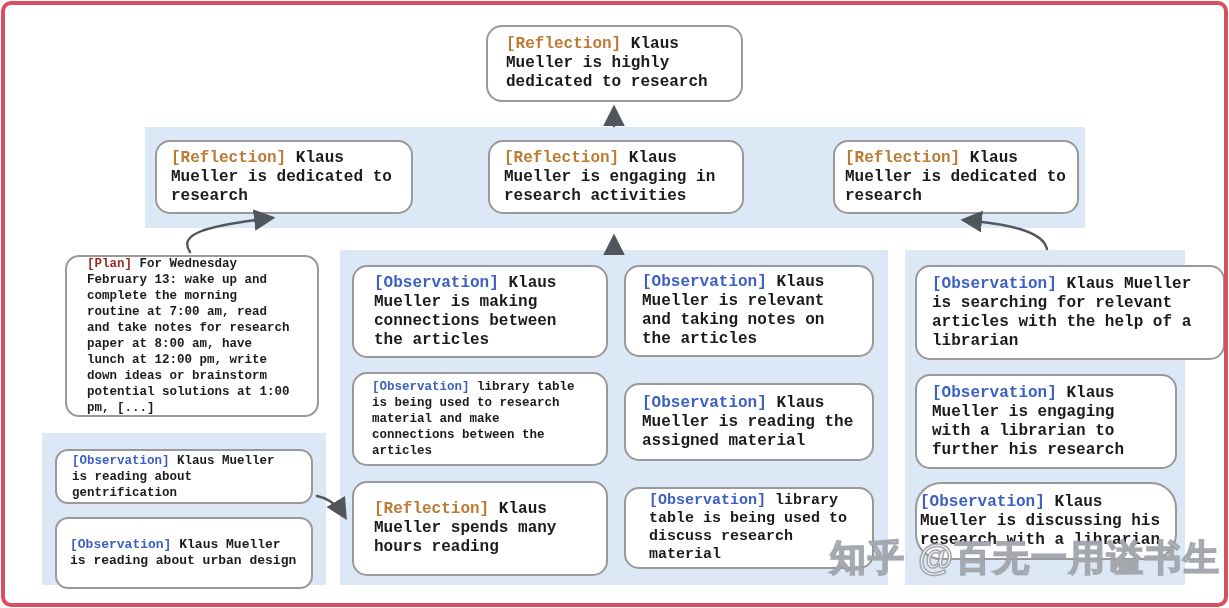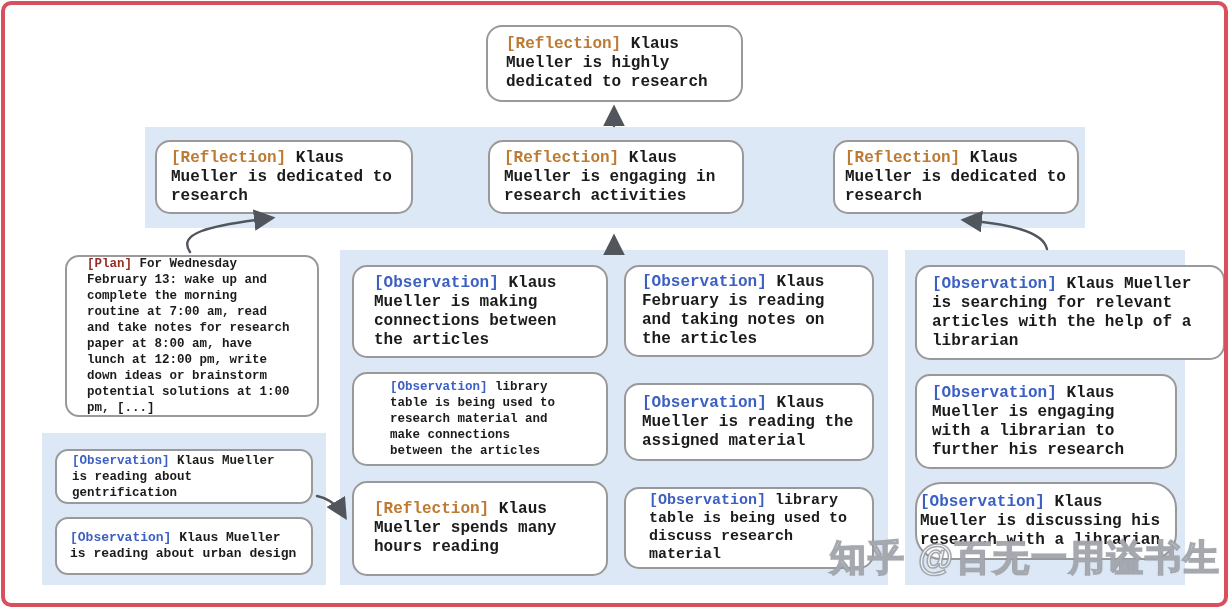--- a/index.html
+++ b/index.html
@@ -60,36 +60,36 @@
     <div class="txt"><span class="t-reflection">[Reflection]</span> <span>Klaus Mueller is dedicated to research</span></div>
   </div>
 
   <div class="node" style="left:65px; top:255px; width:254px; height:162px; border-radius:14px; padding:0 20px; font-size:12.5px; line-height:16px;">
     <div class="txt"><span class="t-plan">[Plan]</span> <span>For Wednesday February 13: wake up and complete the morning routine at 7:00 am, read and take notes for research paper at 8:00 am, have lunch at 12:00 pm, write down ideas or brainstorm potential solutions at 1:00 pm, [...]</span></div>
   </div>
 
   <div class="node" style="left:55px; top:449px; width:258px; height:55px; border-radius:13px; padding:0 15px; font-size:12.5px; line-height:16px;">
     <div class="txt"><span class="t-observation">[Observation]</span> <span>Klaus Mueller is reading about gentrification</span></div>
   </div>
-  <div class="node" style="left:55px; top:517px; width:258px; height:58px; border-radius:13px; padding:0 13px; font-size:13px; line-height:16px;">
+  <div class="node" style="left:55px; top:517px; width:258px; height:72px; border-radius:13px; padding:0 13px; font-size:13px; line-height:16px;">
     <div class="txt"><span class="t-observation">[Observation]</span> <span>Klaus Mueller is reading about urban design</span></div>
   </div>
 
   <div class="node" style="left:352px; top:265px; width:256px; height:93px; border-radius:15px; padding:0 20px; font-size:16px; line-height:19px;">
     <div class="txt"><span class="t-observation">[Observation]</span> <span>Klaus Mueller is making connections between the articles</span></div>
   </div>
-  <div class="node" style="left:352px; top:372px; width:256px; height:94px; border-radius:15px; padding:0 36px; font-size:12.5px; line-height:16px;">
+  <div class="node" style="left:352px; top:372px; width:256px; height:94px; border-radius:15px; padding:0 18px; font-size:12.5px; line-height:16px;">
     <div class="txt"><span class="t-observation">[Observation]</span> <span>library table is being used to research material and make connections between the articles</span></div>
   </div>
   <div class="node" style="left:352px; top:481px; width:256px; height:95px; border-radius:15px; padding:12px 20px; font-size:16px; line-height:19px;">
     <div class="txt"><span class="t-reflection">[Reflection]</span> <span>Klaus Mueller spends many hours reading</span></div>
   </div>
 
   <div class="node" style="left:624px; top:265px; width:250px; height:92px; border-radius:15px; padding:0 16px; font-size:16px; line-height:19px;">
-    <div class="txt"><span class="t-observation">[Observation]</span> <span>Klaus February is reading and taking notes on the articles</span></div>
+    <div class="txt"><span class="t-observation">[Observation]</span> <span>Klaus Mueller is relevant and taking notes on the articles</span></div>
   </div>
   <div class="node" style="left:624px; top:383px; width:250px; height:78px; border-radius:15px; padding:0 16px; font-size:16px; line-height:19px;">
     <div class="txt"><span class="t-observation">[Observation]</span> <span>Klaus Mueller is reading the assigned material</span></div>
   </div>
   <div class="node" style="left:624px; top:487px; width:250px; height:82px; border-radius:15px; padding:0 23px; font-size:15px; line-height:18px;">
     <div class="txt"><span class="t-observation">[Observation]</span> <span>library table is being used to discuss research material</span></div>
   </div>
 
   <div class="node" style="left:915px; top:265px; width:310px; height:95px; border-radius:15px; padding:0 15px; font-size:16px; line-height:19px;">
     <div class="txt"><span class="t-observation">[Observation]</span> <span>Klaus Mueller is searching for relevant articles with the help of a librarian</span></div>

